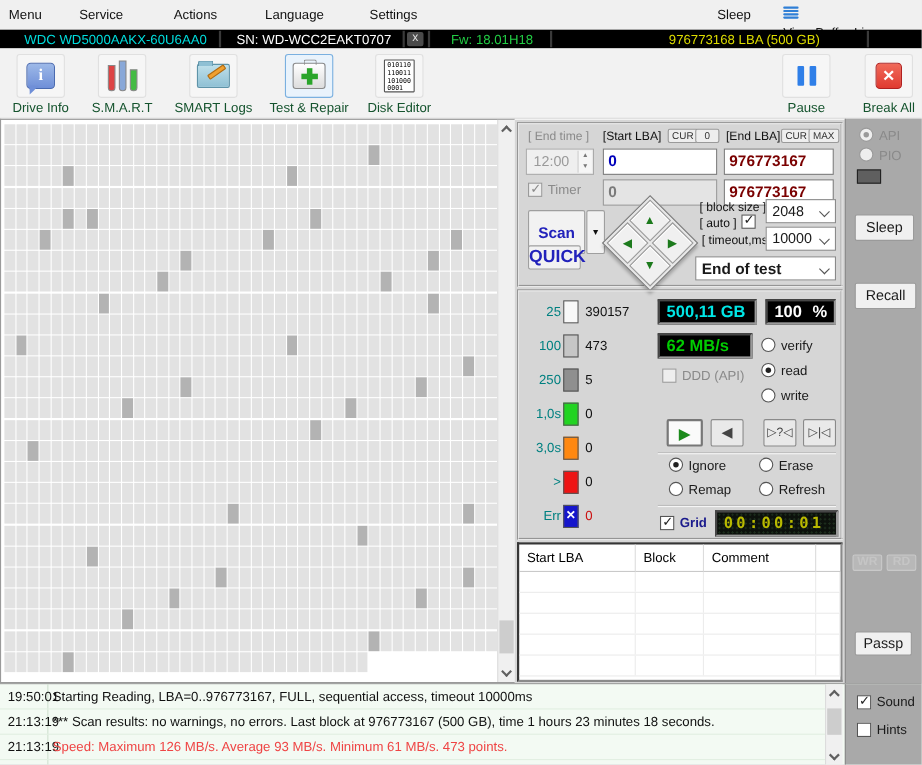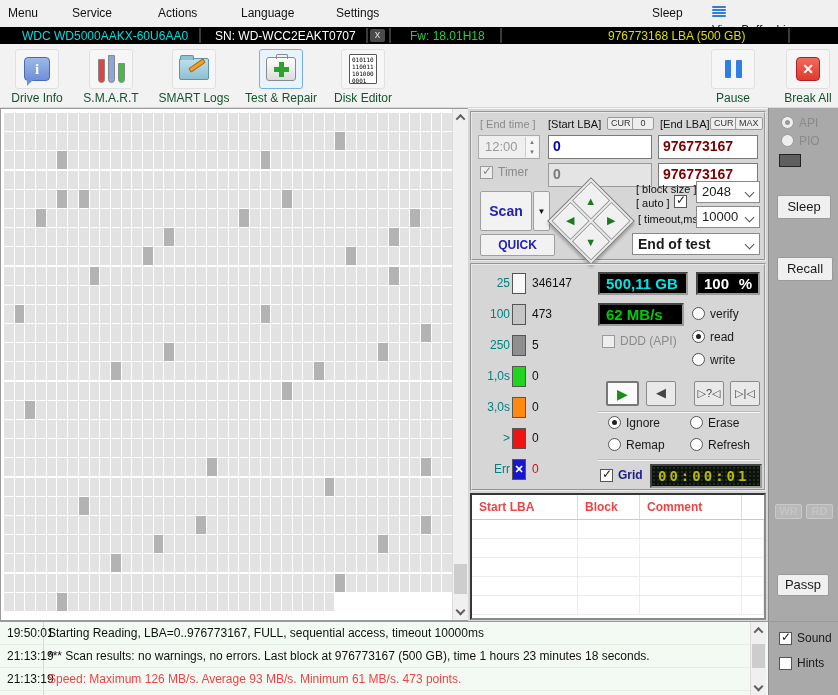--- a/index.html
+++ b/index.html
@@ -120,21 +120,21 @@
   .leg-block { position:absolute; left:40px; top:0; width:14px; height:21px; border:1px solid #555; color:#fff; font-size:11px; font-weight:bold; text-align:center; line-height:19px; }
   .leg-count { position:absolute; left:60px; top:3px; font-size:12px; color:#111; }
 
   
   .mbtn { position:absolute; top:116px; height:25px; background:#e9e9e9; border:1px solid #8a8a8a; border-radius:2px; text-align:center; font-size:13px; line-height:22px; cursor:pointer; color:#444; }
   .mbtn.play { background:#fafafa; border:2px solid #777; color:#1c8a1c; font-size:14px; }
 
   .hr-groove { position:absolute; left:4px; width:284px; height:2px; border-top:1px solid #bdbdbd; border-bottom:1px solid #f5f5f5; }
 
   
-  .th { position:absolute; top:0; height:25px; font-size:12px; color:#ef4444; padding:5px 0 0 7px; border-bottom:1px solid #c9c9c9;font-weight:bold; }
+  .th { position:absolute; top:0; height:25px; font-size:12px; color:#000000; padding:5px 0 0 7px; border-bottom:1px solid #c9c9c9; }
   .tcol { border-right:1px solid #dcdcdc; }
   .trow { position:absolute; left:0; width:100%; height:19px; border-bottom:1px solid #ececec; display:flex; }
   .trow i { border-right:1px solid #ececec; }
 
   
   #sidepanel { left:768px; top:0; width:70px; height:513px; background:#a9a9a9; border-left:1px solid #8a8a8a; }
   #led-rect { position:absolute; left:10px; top:46px; width:22px; height:13px; background:#5f5f5f; border:1px solid #222; }
   .side-btn { position:absolute; background:#f0f0f0; border:1px solid #9a9a9a; border-radius:2px; font-size:13px; text-align:center; cursor:pointer; }
   .side-btn.dis { color:#c5c5c5; background:#b8b8b8; border-color:#c9c9c9; font-weight:bold; font-size:11px; }
 
@@ -1354,21 +1354,21 @@
 
       <div class="ckb checked dis" style="left:8px; top:52px">
         <span class="box"></span>
         <span class="ctext">Timer</span>
       </div>
       <div class="tbox dis" style="left:76px; top:50px; width:104px">0</div>
       <div class="tbox darkred" style="left:186px; top:50px; width:100px">976773167</div>
 
       <div class="btn blue" style="left:8px; top:78px; width:52px; height:40px; font-size:14px; line-height:38px">Scan</div>
       <div class="btn" style="left:61px; top:78px; width:17px; height:40px; font-size:8px; line-height:40px">▼</div>
-      <div class="btn blue" style="left:8px; top:121px; width:75px; height:22px; font-size:12px; line-height:20px">QUICK</div>
+      <div class="btn blue" style="left:8px; top:110px; width:48px; height:22px; font-size:16px; line-height:20px">QUICK</div>
 
       <div id="dpad">
         <div class="dbtn">
             <span class="tri">▲</span>
           </div>
         <div class="dbtn">
             <span class="tri">▶</span>
           </div>
         <div class="dbtn">
             <span class="tri">◀</span>
@@ -1387,21 +1387,21 @@
       <span class="flabel" style="left:166px; top:100px">[ timeout,ms ]</span>
       <div class="select" style="left:224px; top:93px; width:64px"><span>10000</span></div>
       <div class="select bold" style="left:160px; top:120px; width:128px"><span>End of test</span></div>
     </div>
 
     <div class="grp" id="grp-mid">
 
       <div class="leg-row" style="top:8px">
         <span class="leg-lab">25</span>
         <span class="leg-block" style="background: rgb(248, 248, 248);"></span>
-        <span class="leg-count">346147</span>
+        <span class="leg-count">390157</span>
       </div>
       <div class="leg-row" style="top:39px">
         <span class="leg-lab">100</span>
         <span class="leg-block" style="background: rgb(198, 198, 198);"></span>
         <span class="leg-count">473</span>
       </div>
       <div class="leg-row" style="top:70px">
         <span class="leg-lab">250</span>
         <span class="leg-block" style="background: rgb(143, 143, 143);"></span>
         <span class="leg-count">5</span>

